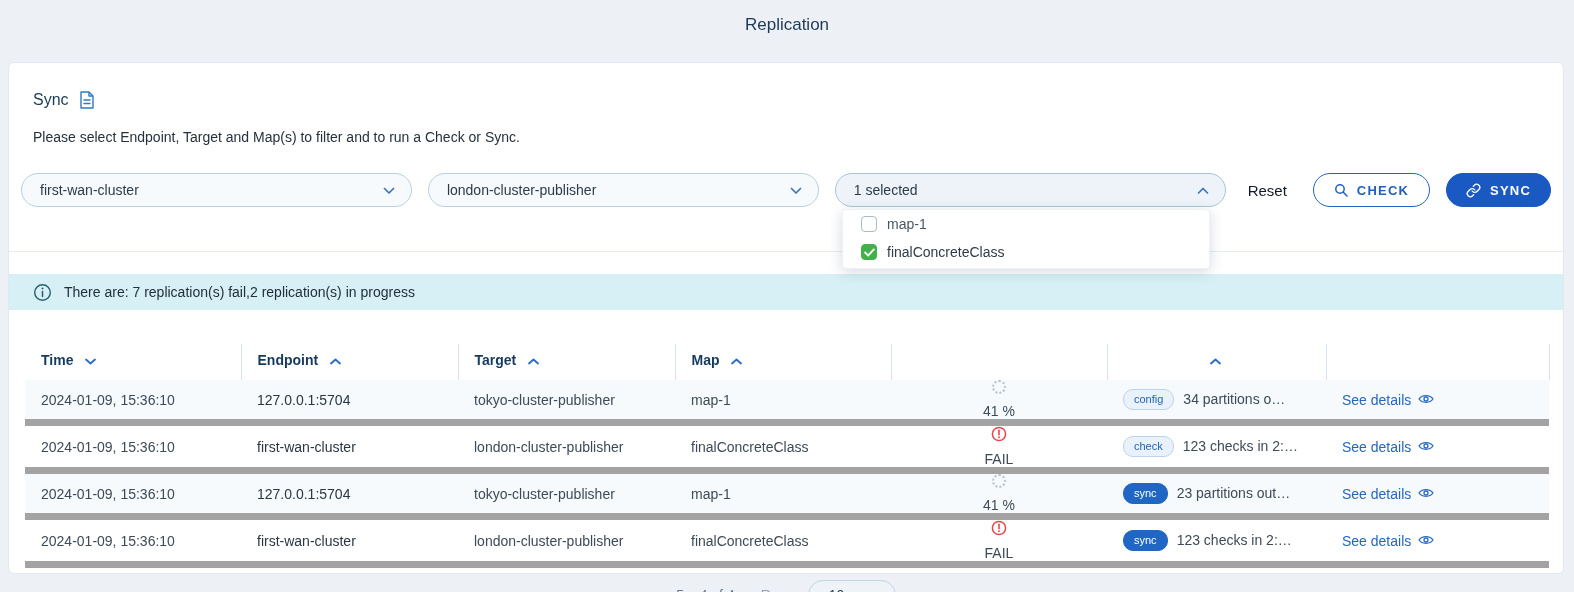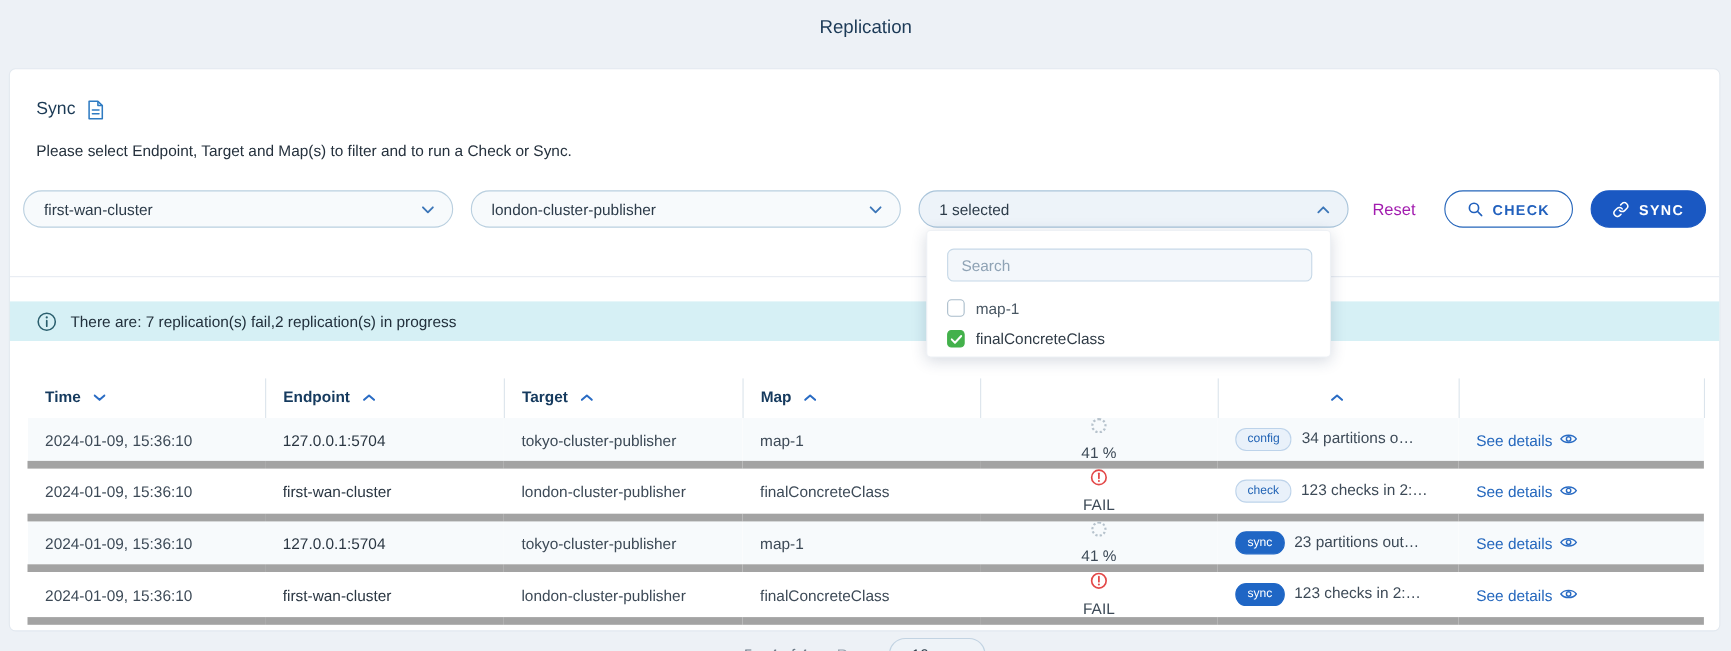--- a/index.html
+++ b/index.html
@@ -31,21 +31,21 @@
   .desc{ margin:20px 24px 0; font-size:14px; color:#25313d; }
   
   .filters{ display:flex; align-items:center; margin:28px 12px 0; }
   .select{
     width:394px; height:34px; border:1px solid #b9cfdf; border-radius:17px;
     background:#f7fafc; display:flex; align-items:center; justify-content:space-between;
     padding:0 16px 0 18px; font-size:14px; color:#2c3b49; cursor:pointer;
   }
   .select + .select{ margin-left:16px; }
   .select.open{ background:#edf3f9; border-color:#a9c4da; }
-  .reset{ margin-left:22px; color:#a21caf; font-size:15px; cursor:pointer; text-decoration:none;text-align:center; }
+  .reset{ margin-left:22px; color:#0f172a; font-size:15px; cursor:pointer; text-decoration:none;text-align:center; }
   .btn{
     display:flex; align-items:center; gap:9px; height:34px; border-radius:17px;
     font-size:13px; cursor:pointer; font-family:inherit;
   }
   .btn span{ letter-spacing:1.2px; font-weight:600; }
   .btn.outline{ margin-left:26px; background:#fff; border:1.5px solid #2565ba; color:#2160bd; padding:0 20px; }
   .btn.solid{ margin-left:16px; background:#1a58c2; border:1px solid #1a58c2; color:#fff; padding:0 19px; }
   .divider{ border-top:1px solid #e7ecf2; margin-top:44px; }
   
   .banner{
@@ -372,21 +372,20 @@
         <svg width="12" height="8" viewBox="0 0 12 8">
             <path d="M1.5 1.5 L6 6 L10.5 1.5" fill="none" stroke="#3c76b8" stroke-width="1.7" stroke-linecap="round" stroke-linejoin="round"></path>
           </svg>
       </span>
     </div>
   </div>
 
 </div>
 
 <div class="dropdown-panel">
-  <input class="dd-search" type="text" placeholder="Search" style="">
   <div class="option">
     <span class="cb"></span>
     <span>map-1</span>
   </div>
   <div class="option checked-row">
     <span class="cb checked">
       <svg width="11" height="9" viewBox="0 0 12 10">
           <path d="M1.2 5 L4.5 8.4 L10.8 1.6" fill="none" stroke="#ffffff" stroke-width="2" stroke-linecap="round" stroke-linejoin="round"></path>
         </svg>
     </span>

